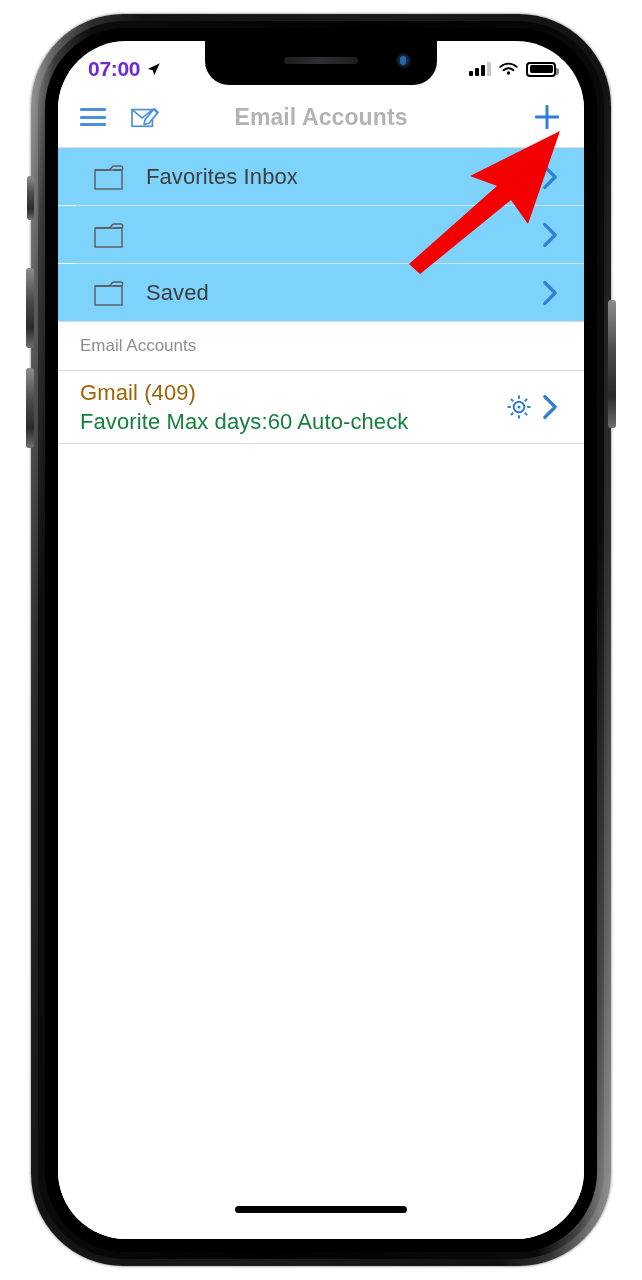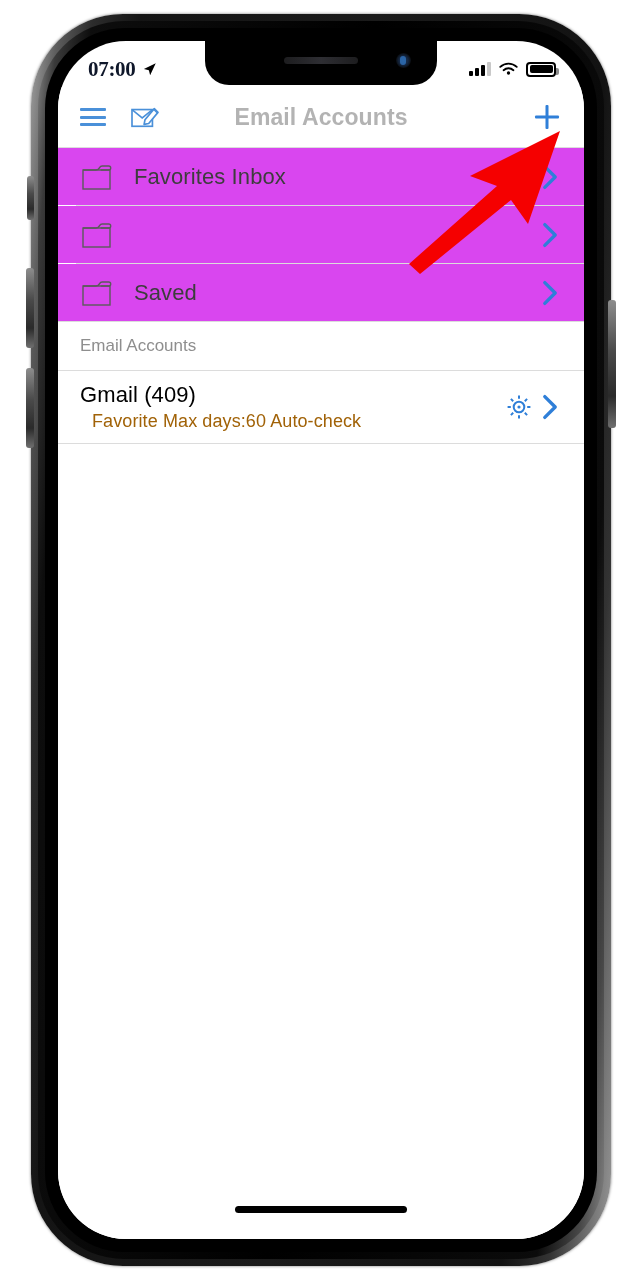--- a/index.html
+++ b/index.html
@@ -70,21 +70,21 @@
     background:#2f6fb5; opacity:.85;
   }
 
   
   .statusbar{
     position:absolute; top:0; left:0; width:100%; height:46px;
     display:flex; align-items:center; justify-content:space-between;
     padding:10px 26px 0 30px; z-index:30;
   }
   .sb-left{ display:flex; align-items:center; gap:6px; }
-  .sb-time{ font-size:21px; font-weight:bold; color:#0f172a; letter-spacing:-.3px;font-family:Liberation Serif, serif; }
+  .sb-time{ font-size:21px; font-weight:bold; color:#6d28d9; letter-spacing:-.3px; }
   .sb-loc{ width:15px; height:15px; display:block; }
   .sb-right{ display:flex; align-items:center; gap:7px; padding-right:2px; }
   .sig{ display:flex; align-items:flex-end; gap:2px; height:14px; }
   .sig i{ display:block; width:4px; background:#000; border-radius:1px; }
   .sig i.b1{ height:5px; }
   .sig i.b2{ height:8px; }
   .sig i.b3{ height:11px; }
   .sig i.b4{ height:14px; background:#c9c9c9; }
   .batt{ position:relative; width:30px; height:15px; border:2px solid #000; border-radius:4px; }
   .batt:after{ content:""; position:absolute; right:-5px; top:4px; width:3px; height:7px; background:#000; border-radius:0 2px 2px 0; opacity:.45; }
@@ -112,39 +112,39 @@
   .nav-plus:before{ left:50%; top:3px; width:3px; height:24px; transform:translateX(-50%); }
   .nav-plus:after{ top:50%; left:3px; height:3px; width:24px; transform:translateY(-50%); }
 
   
   .list{ position:absolute; top:106px; left:0; width:100%; bottom:0; background:#ffffff; }
   .sep{ height:1px; background:#dcdcdc; margin-left:0; }
   .sep.inset{ margin-left:18px; }
 
   .row{
     display:flex; align-items:center; height:57px;
-    padding:0 26px 0 22px; background:#d946ef; cursor:pointer;
+    padding:0 26px 0 34px; background:#7dd3fc; cursor:pointer;
   }
   .folder-ico{ width:40px; height:32px; flex:0 0 40px; margin-right:14px; }
   .row-label{ font-size:22px; color:#3d3d3d; letter-spacing:.1px; }
   .chev{ margin-left:auto; width:16px; height:26px; }
 
   .section-header{
     height:48px; display:flex; align-items:center;
     padding:0 22px; background:#ffffff;
     font-size:17px; color:#8e8e8e;
   }
 
   .acct-row{
     display:flex; align-items:center; height:72px;
     padding:0 26px 0 22px; background:#fff; cursor:pointer;
   }
   .acct-text{ display:flex; flex-direction:column; gap:3px; }
-  .acct-title{ font-size:22px; color:#000000; letter-spacing:.1px; }
-  .acct-sub{ font-size:18px; color:#a16207; letter-spacing:.1px;margin-left:12px; }
+  .acct-title{ font-size:22px; color:#a16207; letter-spacing:.1px; }
+  .acct-sub{ font-size:22px; color:#15803d; letter-spacing:.1px; }
   .acct-actions{ margin-left:auto; display:flex; align-items:center; gap:10px; }
   .gear{ width:26px; height:26px; cursor:pointer; }
 
   
   .home-ind{
     position:absolute; bottom:26px; left:50%; transform:translateX(-50%);
     width:172px; height:7px; border-radius:4px; background:#000000;
   }
 
   

